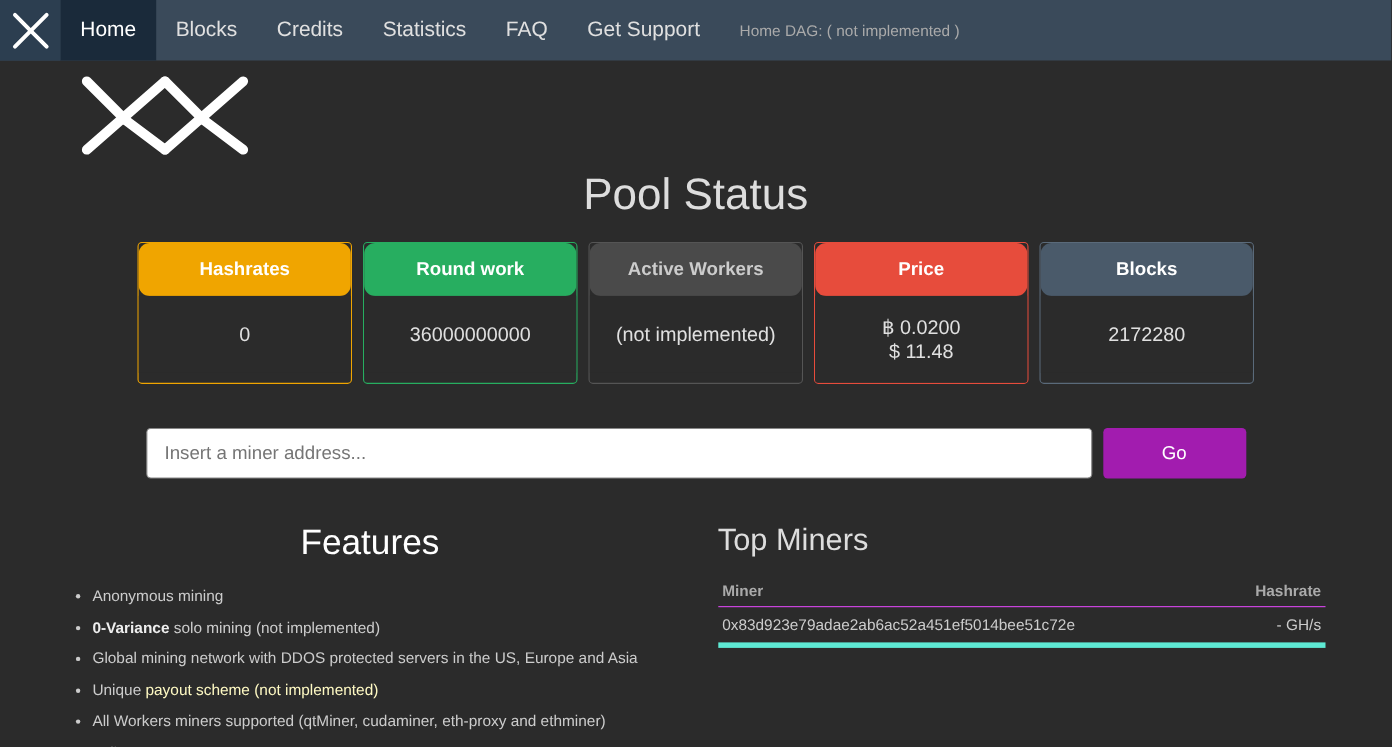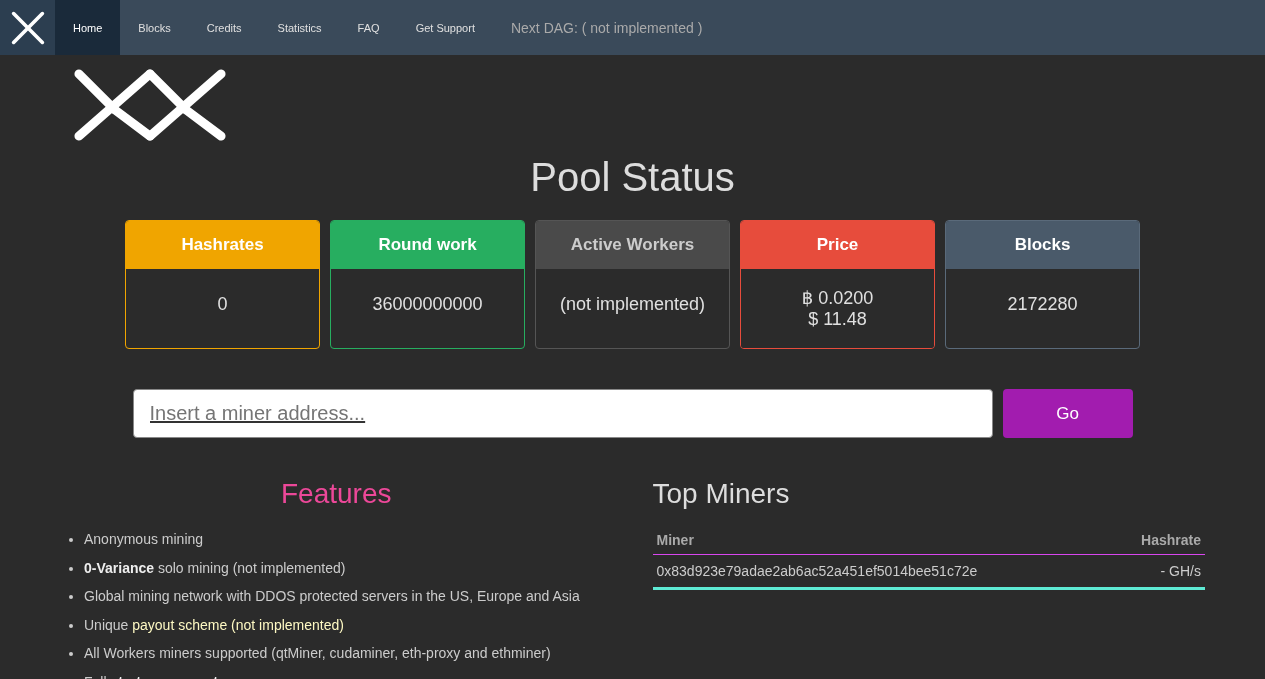--- a/index.html
+++ b/index.html
@@ -36,21 +36,21 @@
       align-items: center;
       height: 100%;
     }
     .nav-link {
       color: #e0e0e0;
       text-decoration: none;
       padding: 0 18px;
       height: 100%;
       display: flex;
       align-items: center;
-      font-size: 11px;
+      font-size: 19px;
       cursor: pointer;
     }
     .nav-link.active {
       background-color: #1a2a3a;
       color: white;
     }
     .nav-link.next-dag {
       color: #aaa;
       font-size: 14px;
     }
@@ -89,20 +89,21 @@
       border-radius: 4px;
       overflow: hidden;
       border: 1px solid #555;
     }
     .card-header {
       padding: 14px 10px;
       font-size: 17px;
       font-weight: 600;
       color: white;
       text-align: center;
+      border-radius: 10px;
     }
     .card-body {
       background-color: #2b2b2b;
       padding: 18px 10px;
       text-align: center;
       font-size: 18px;
       color: #e0e0e0;
       min-height: 70px;
       display: flex;
       flex-direction: column;
@@ -131,27 +132,26 @@
     .search-section {
       display: flex;
       justify-content: center;
       gap: 10px;
       padding: 10px 60px 30px;
     }
     .search-input {
       flex: 1;
       max-width: 860px;
       padding: 12px 16px;
-      font-size: 20px;
+      font-size: 17px;
       border: 1px solid #888;
       border-radius: 4px;
       background-color: white;
       color: #333;
       outline: none;
-      text-decoration: underline;
     }
     .go-button {
       background-color: #a21caf;
       color: white;
       border: none;
       border-radius: 4px;
       padding: 12px 40px;
       font-size: 17px;
       cursor: pointer;
       min-width: 130px;
@@ -162,24 +162,24 @@
       display: flex;
       padding: 10px 60px;
       gap: 40px;
     }
 
     
     .features-section {
       flex: 1;
     }
     .features-title {
-      font-size: 28px;
+      font-size: 32px;
       font-weight: 300;
       text-align: center;
-      color: #ec4899;
+      color: #ffffff;
       margin-bottom: 16px;
     }
     .features-list {
       list-style: disc;
       padding-left: 24px;
       color: #ccc;
       font-size: 14px;
       line-height: 1.9;
     }
     .features-list li {
@@ -207,21 +207,21 @@
       text-align: left;
       color: #aaa;
       font-size: 14px;
       padding: 6px 4px;
       border-bottom: 1px solid #d946ef;
     }
     .miners-table td {
       padding: 8px 4px;
       font-size: 14px;
       color: #ccc;
-      border-bottom: 3px solid #5eead4;
+      border-bottom: 5px solid #5eead4;
     }
     .miners-table th:last-child,
     .miners-table td:last-child {
       text-align: right;
     }
   </style>
 </head>
 <body>
 
 <nav>
@@ -232,21 +232,21 @@
       <line x1="36" y1="36" x2="20" y2="20" stroke="white" stroke-width="4" stroke-linecap="round"></line>
     </svg>
   </div>
   <div class="nav-links">
     <a class="nav-link active">Home</a>
     <a class="nav-link">Blocks</a>
     <a class="nav-link">Credits</a>
     <a class="nav-link">Statistics</a>
     <a class="nav-link">FAQ</a>
     <a class="nav-link">Get Support</a>
-    <a class="nav-link next-dag">Next DAG: ( not implemented )</a>
+    <a class="nav-link next-dag">Home DAG: ( not implemented )</a>
   </div>
 </nav>
 
 <div class="logo-area">
   <svg class="logo-big" viewBox="0 0 180 90" xmlns="http://www.w3.org/2000/svg">
 
     <line x1="10" y1="80" x2="90" y2="10" stroke="white" stroke-width="10" stroke-linecap="round"></line>
     <line x1="10" y1="10" x2="50" y2="50" stroke="white" stroke-width="10" stroke-linecap="round"></line>
     <line x1="90" y1="80" x2="50" y2="50" stroke="white" stroke-width="10" stroke-linecap="round"></line>
 

